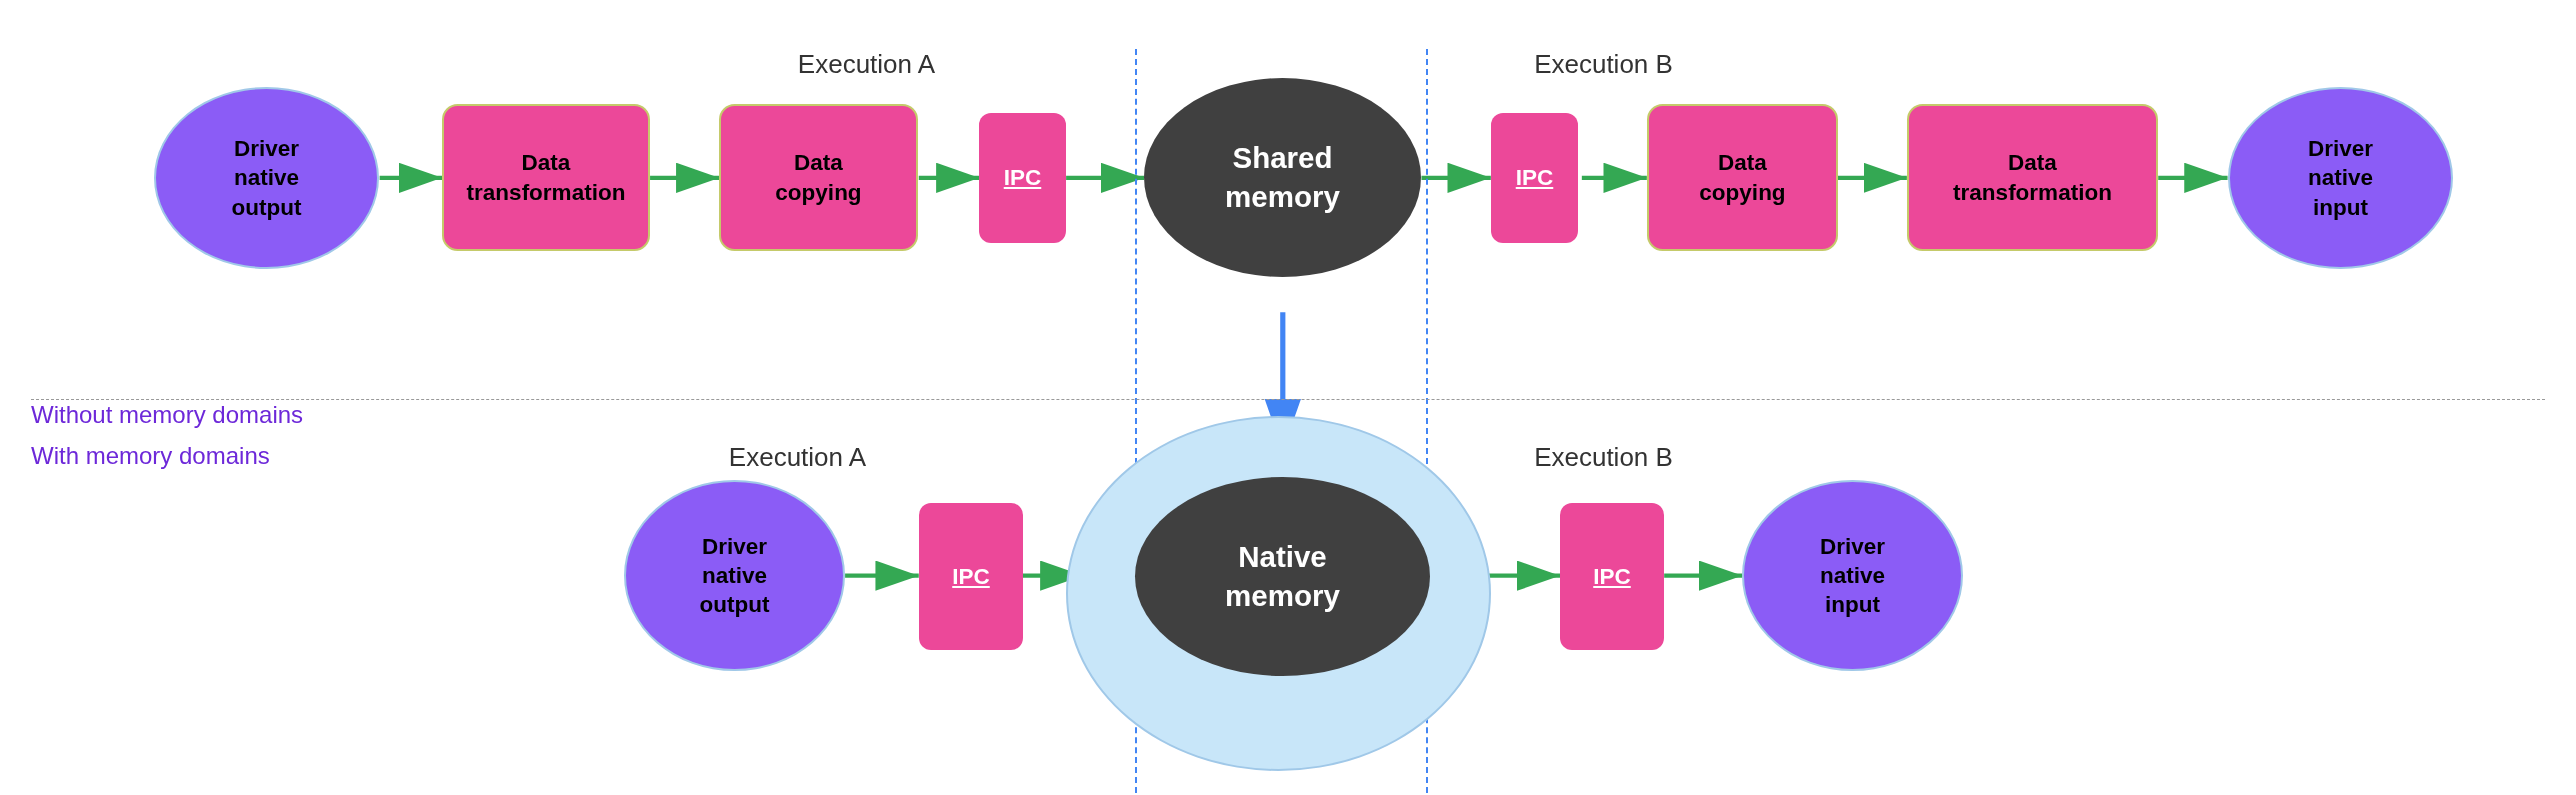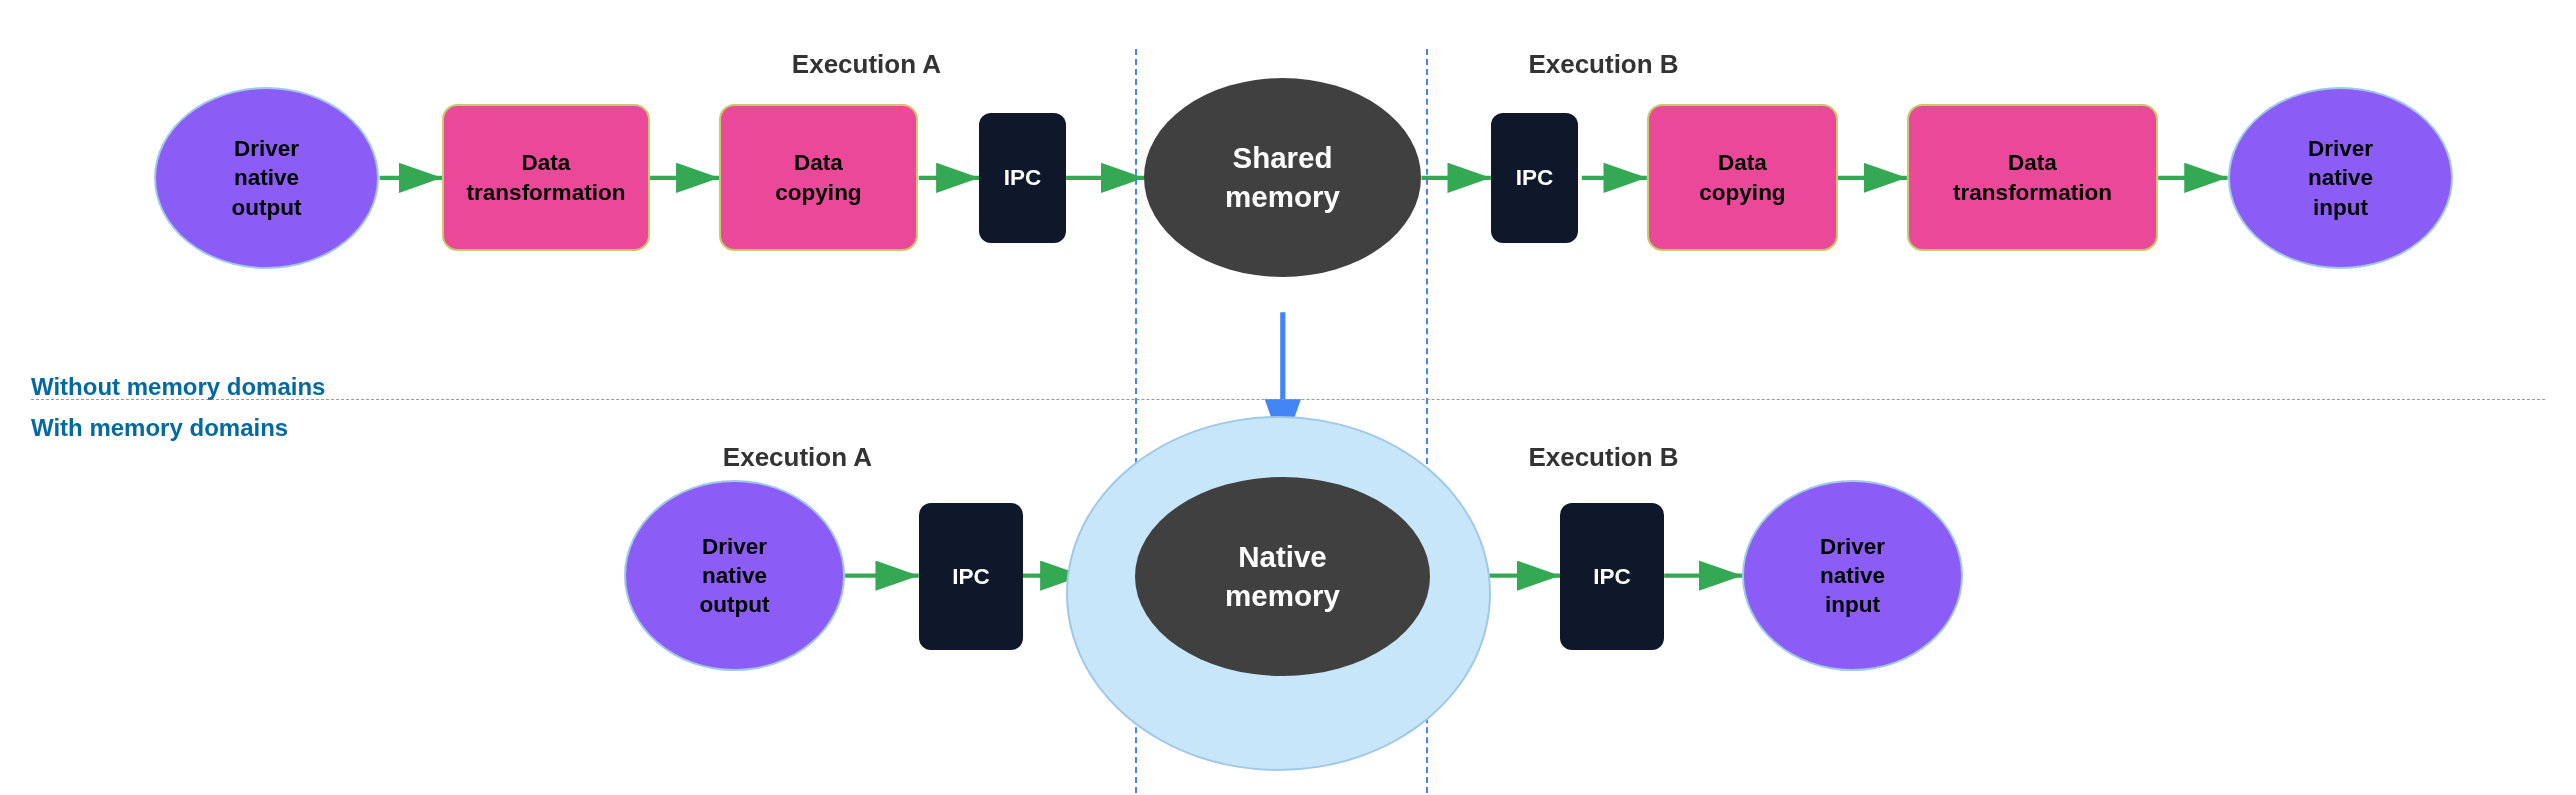--- a/index.html
+++ b/index.html
@@ -15,29 +15,30 @@
     .diagram-container {
       width: 2576px;
       height: 796px;
       position: relative;
     }
 
     
     .section-label {
       position: absolute;
       font-size: 24px;
-      color: #0369a1;
-      font-weight: 700;
+      color: #6d28d9;
+      font-weight: 400;
+      margin-top: 28px;
     }
 
     
     .exec-label {
       position: absolute;
       font-size: 26px;
-      font-weight: 700;
+      font-weight: 400;
       color: #333;
       text-align: center;
     }
 
     
     .divider {
       position: absolute;
       width: 2514px;
       left: 31px;
       border-top: 1.7px dashed #999;
@@ -70,22 +71,23 @@
     
     .rect-yellow {
       border-radius: 15.6px;
       background: #ec4899;
       border: 2.6px solid #c5ca6a;
     }
 
     
     .rect-green {
       border-radius: 12px;
-      background: #0f172a;
+      background: #ec4899;
       color: #fff;
+      text-decoration: underline;
     }
 
     
     .circle-blue {
       border-radius: 50%;
       background: #404040;
       color: #fff;
     }
 
     

